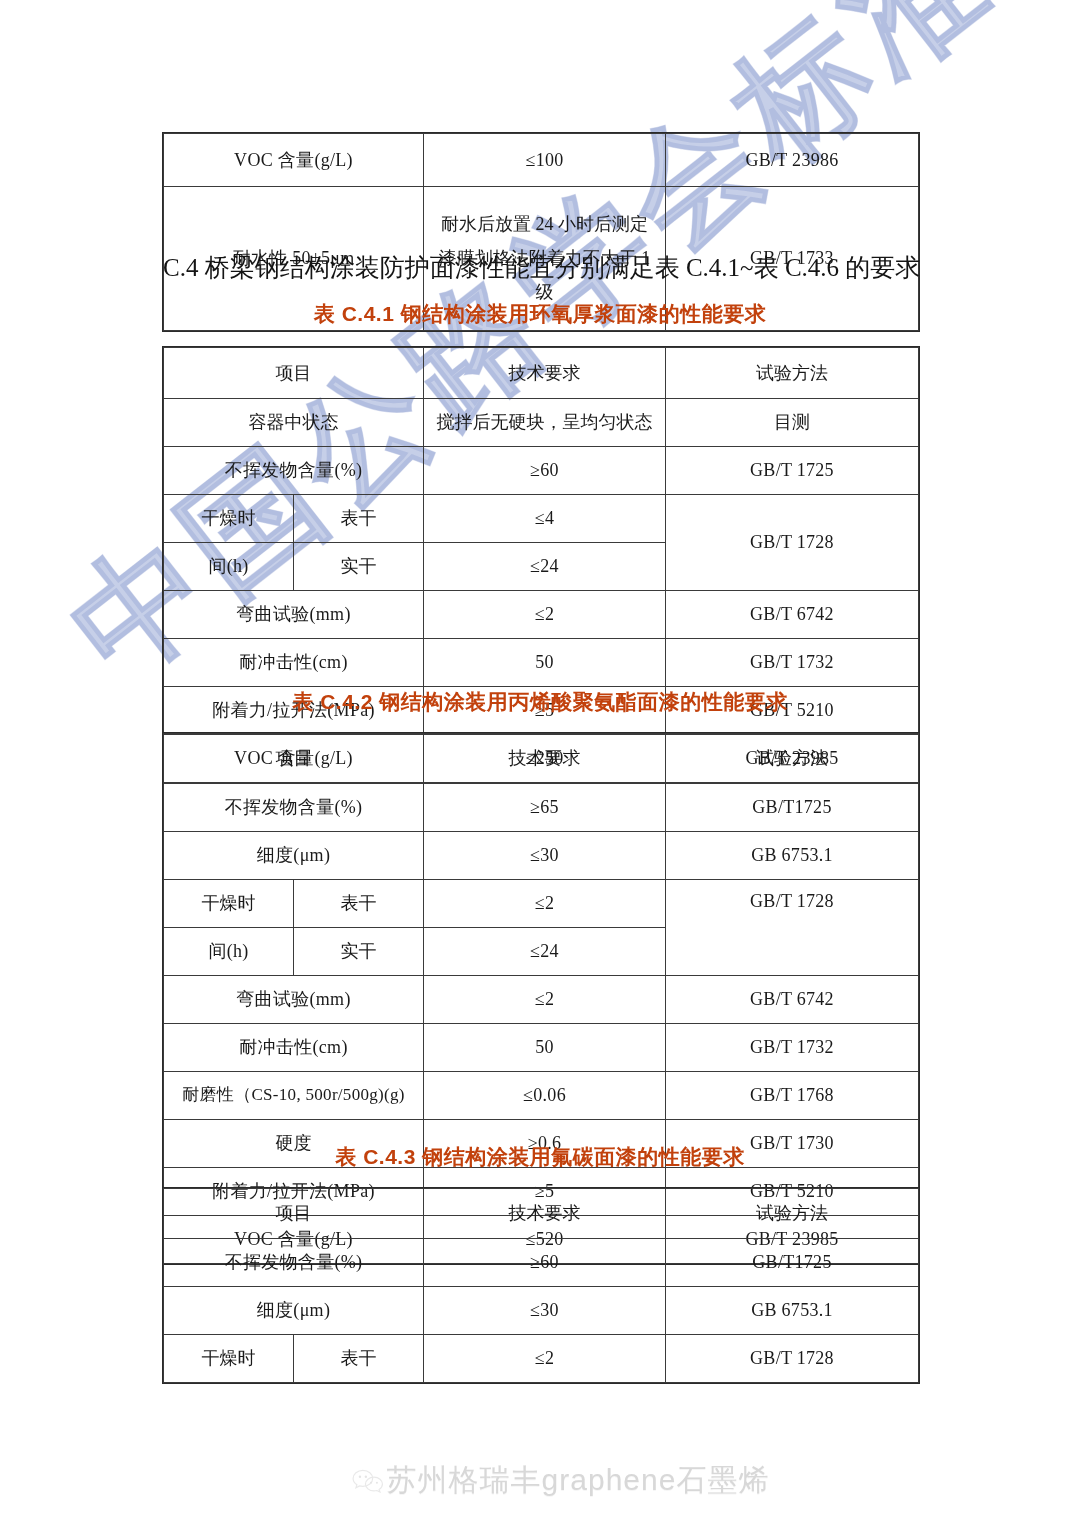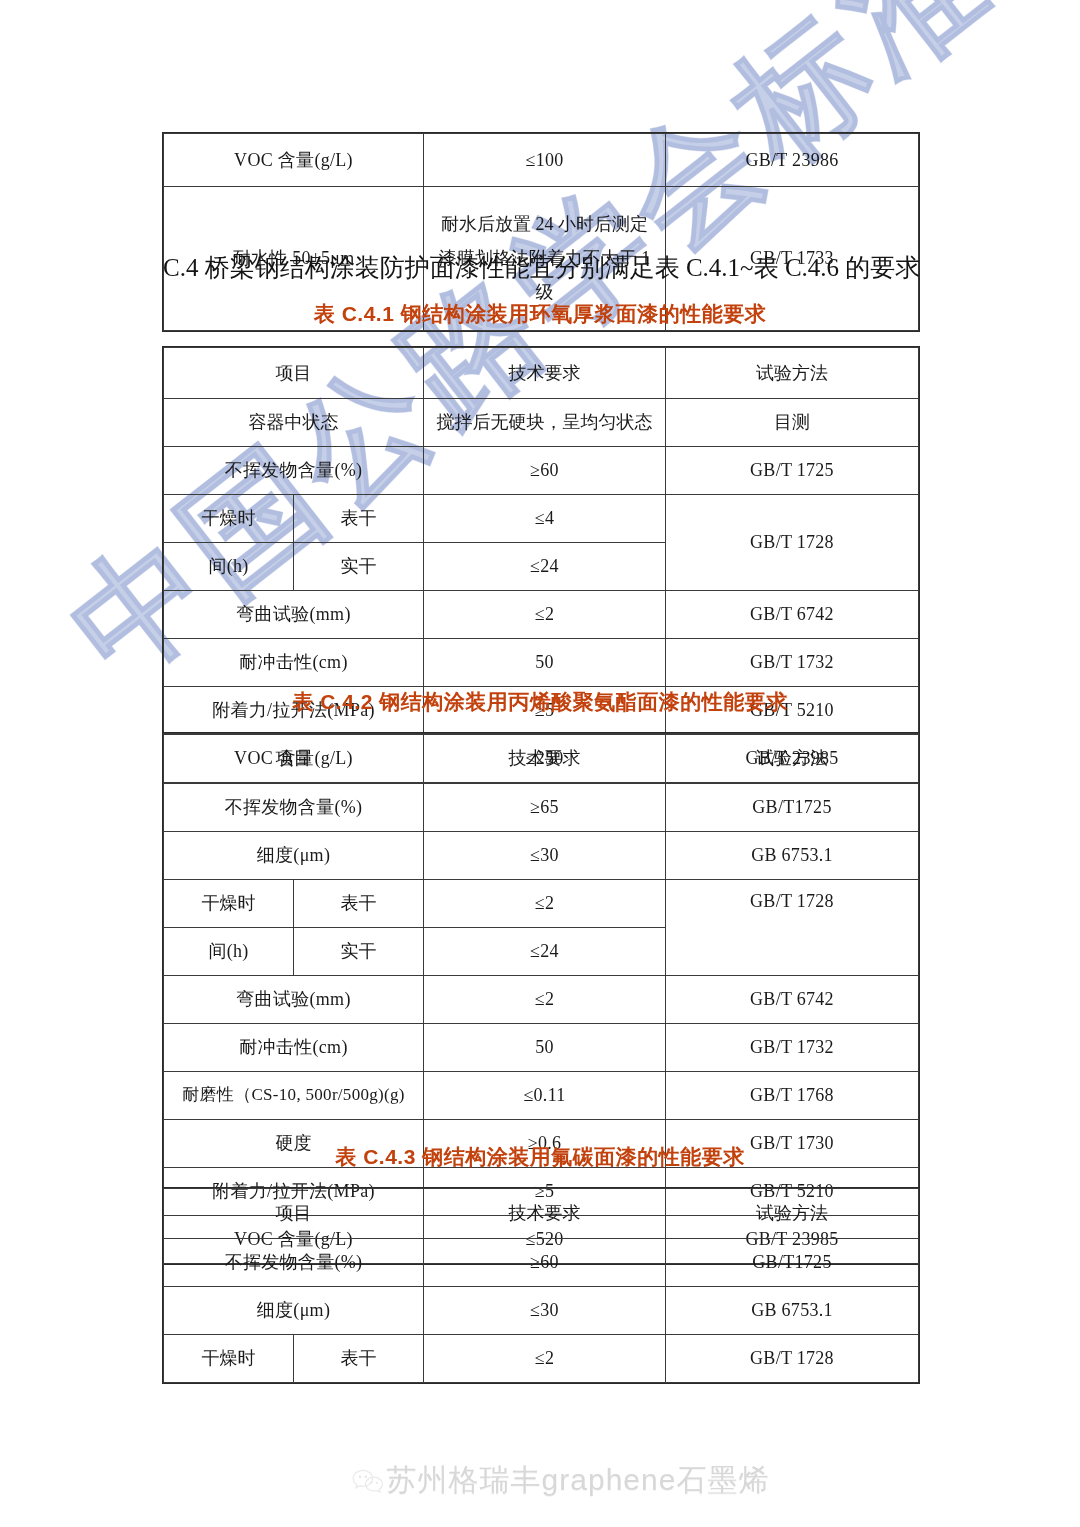--- a/index.html
+++ b/index.html
@@ -270,21 +270,21 @@
         <td class="latin">≤2</td>
         <td class="latin">GB/T 6742</td>
       </tr>
       <tr>
         <td colspan="2" class="latin" style="height:35px">耐冲击性(cm)</td>
         <td class="latin">50</td>
         <td class="latin">GB/T 1732</td>
       </tr>
       <tr>
         <td colspan="2" class="latin" style="height:35px; font-size:17px">耐磨性（CS-10, 500r/500g)(g)</td>
-        <td class="latin">≤0.11</td>
+        <td class="latin">≤0.06</td>
         <td class="latin">GB/T 1768</td>
       </tr>
       <tr>
         <td colspan="2" style="height:35px">硬度</td>
         <td class="latin">≥0.6</td>
         <td class="latin">GB/T 1730</td>
       </tr>
       <tr>
         <td colspan="2" class="latin" style="height:35px">附着力/拉开法(MPa)</td>
         <td class="latin">≥5</td>

